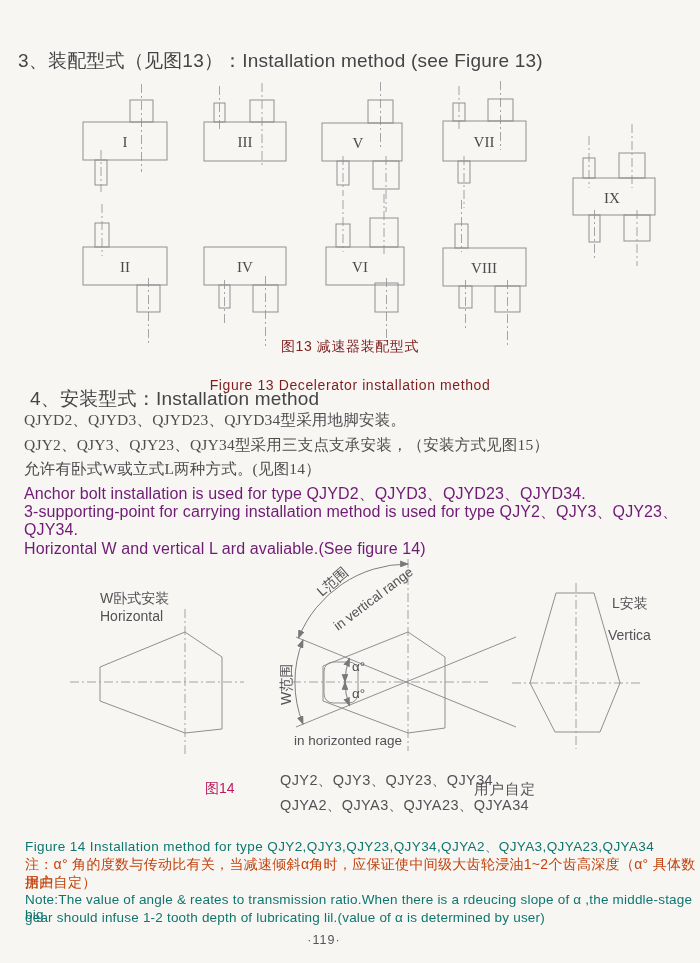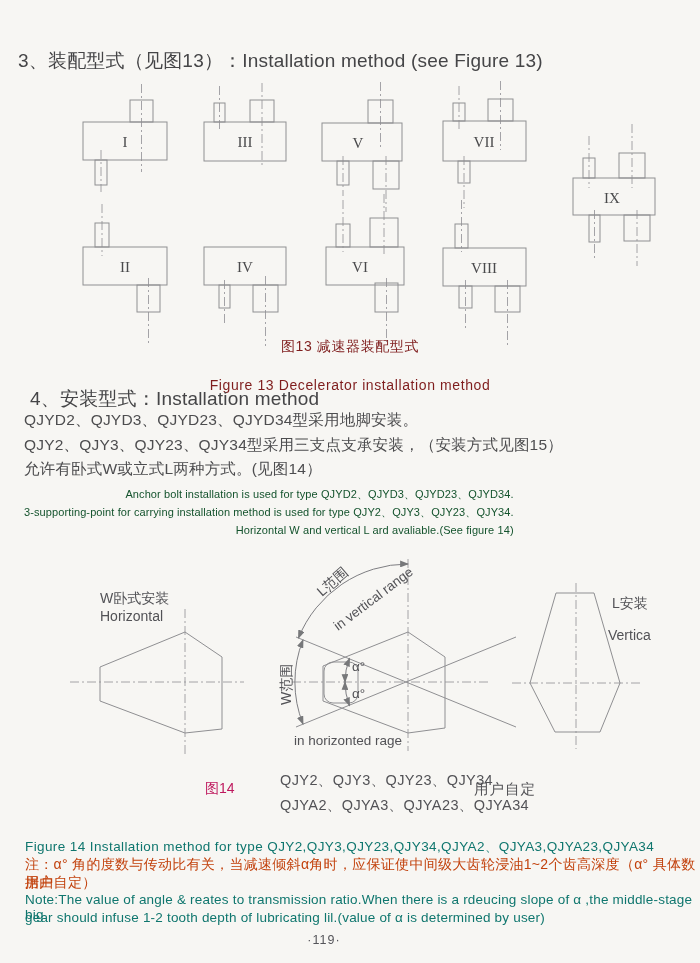--- a/index.html
+++ b/index.html
@@ -5,21 +5,21 @@
   html,body{margin:0;padding:0;background:#e8e7e4;}
   .page{
     position:relative;width:700px;height:963px;margin:0 auto;
     background:#f7f6f3;
     font-family:"Liberation Sans",sans-serif;
     color:#4b4b4d;overflow:hidden;
   }
   .abs{position:absolute;}
   .h1{font-size:19px;font-weight:500;letter-spacing:0.2px;color:#454547;}
   .zhline{font-size:15.5px;line-height:24.7px;color:#4d4d4f;letter-spacing:0.2px;}
-  .enline{font-size:11px;line-height:18.2px;color:#14532d;letter-spacing:0.1px;text-align:right;}
+  .enline{font-size:16px;line-height:18.2px;color:#701a75;letter-spacing:0.1px;}
   .cap{font-size:14px;color:#7f1d1d;letter-spacing:0.6px;text-align:center;width:700px;}
   .foot{font-size:13.5px;color:#0f766e;letter-spacing:0.2px;}
   .footzh{font-size:14px;color:#c2410c;letter-spacing:0.3px;}
   .pageno{font-size:12.5px;color:#55555a;text-align:center;width:648px;letter-spacing:1px;}
   svg{display:block;}
   svg .ln{stroke:#8f8f92;stroke-width:1;fill:none;}
   svg .bx{stroke:#8f8f92;stroke-width:1;fill:none;}
   svg .cl{stroke:#9a9a9e;stroke-width:0.9;fill:none;stroke-dasharray:9 3 2 3;}
   svg .rn{font-family:"Liberation Serif","DejaVu Serif",serif;font-size:15px;fill:#4a4a4c;}
   svg .lb{font-family:"Liberation Sans",sans-serif;font-size:14px;fill:#525256;}
@@ -127,21 +127,21 @@
       <rect class="bx" x="443" y="168" width="83" height="38"></rect>
       <text class="rn" x="484" y="193" text-anchor="middle">VIII</text>
     </g>
   </svg>
 
   <div class="abs cap" style="left:0;top:338px;">图13 减速器装配型式</div>
   <div class="abs cap" style="left:0;top:336px;margin-top:41px;">Figure 13 Decelerator installation method</div>
 
   <div class="abs h1" style="left:22px;top:386px;margin-left:8px;">4、安装型式：Installation method</div>
 
-  <div class="abs" style="left:24px;top:408px;">
+  <div class="abs" style="left:24px;top:408px;font-family:Liberation Serif, serif;">
     <div class="zhline">QJYD2、QJYD3、QJYD23、QJYD34型采用地脚安装。</div>
     <div class="zhline">QJY2、QJY3、QJY23、QJY34型采用三支点支承安装，（安装方式见图15）</div>
     <div class="zhline">允许有卧式W或立式L两种方式。(见图14）</div>
   </div>
 
   <div class="abs" style="left:24px;top:485px;">
     <div class="enline">Anchor bolt installation is used for type QJYD2、QJYD3、QJYD23、QJYD34.</div>
     <div class="enline">3-supporting-point for carrying installation method is used for type QJY2、QJY3、QJY23、QJY34.</div>
     <div class="enline">Horizontal W and vertical L ard avaliable.(See figure 14)</div>
   </div>

